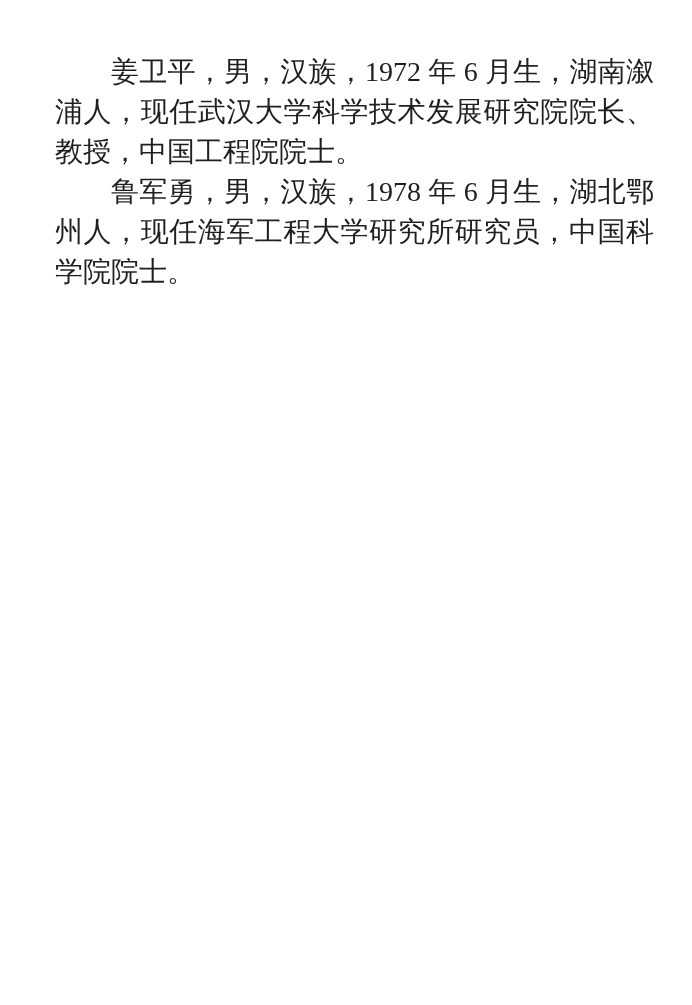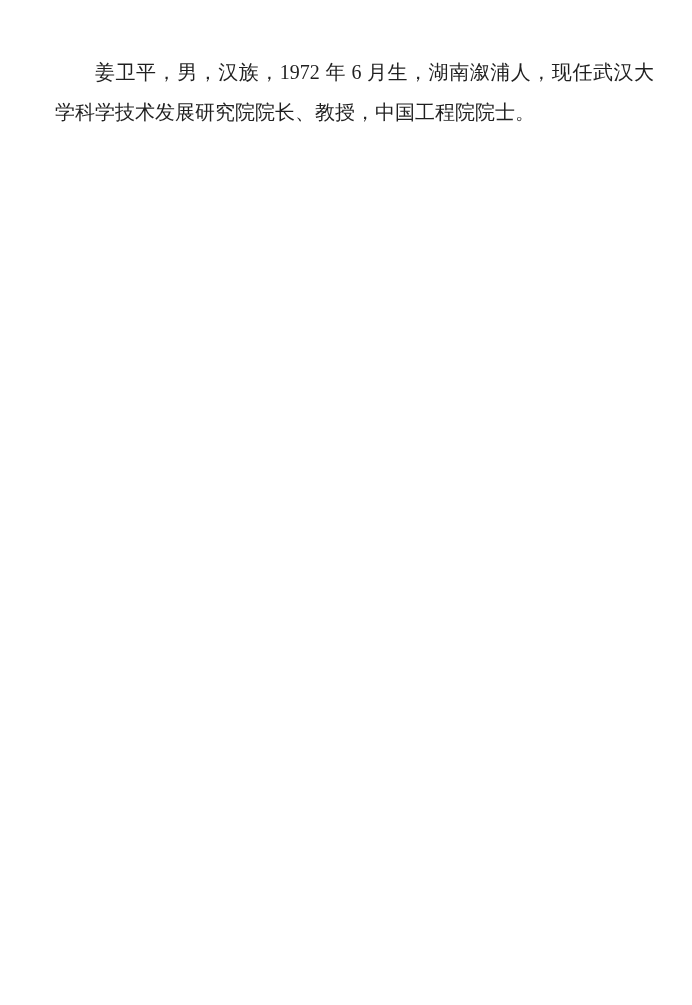--- a/index.html
+++ b/index.html
@@ -12,34 +12,35 @@
     background: #ffffff;
     overflow: hidden;
   }
   .page {
     box-sizing: border-box;
     width: 692px;
     height: 1005px;
     padding: 52px 38px 0 55px;
     background: #ffffff;
     font-family: "Liberation Serif", "DejaVu Serif", serif;
-    font-size: 20px;
+    font-size: 28px;
     line-height: 40px;
     color: #1f1f1f;
   }
   .para {
     margin: 0;
     padding: 0;
     text-indent: 2em;
     text-align: justify;
     word-break: break-all;
   }
   .blank-line {
     height: 40px;
   }
 </style>
 </head>
 <body>
 
 <div class="page">
   <p class="para">姜卫平，男，汉族，1972 年 6 月生，湖南溆浦人，现任武汉大学科学技术发展研究院院长、教授，中国工程院院士。</p>
+  <p class="para">鲁军勇，男，汉族，1978 年 6 月生，湖北鄂州人，现任海军工程大学研究所研究员，中国科学院院士。</p>
   <p class="para blank-line"></p>
 </div>
 
 </body></html>

